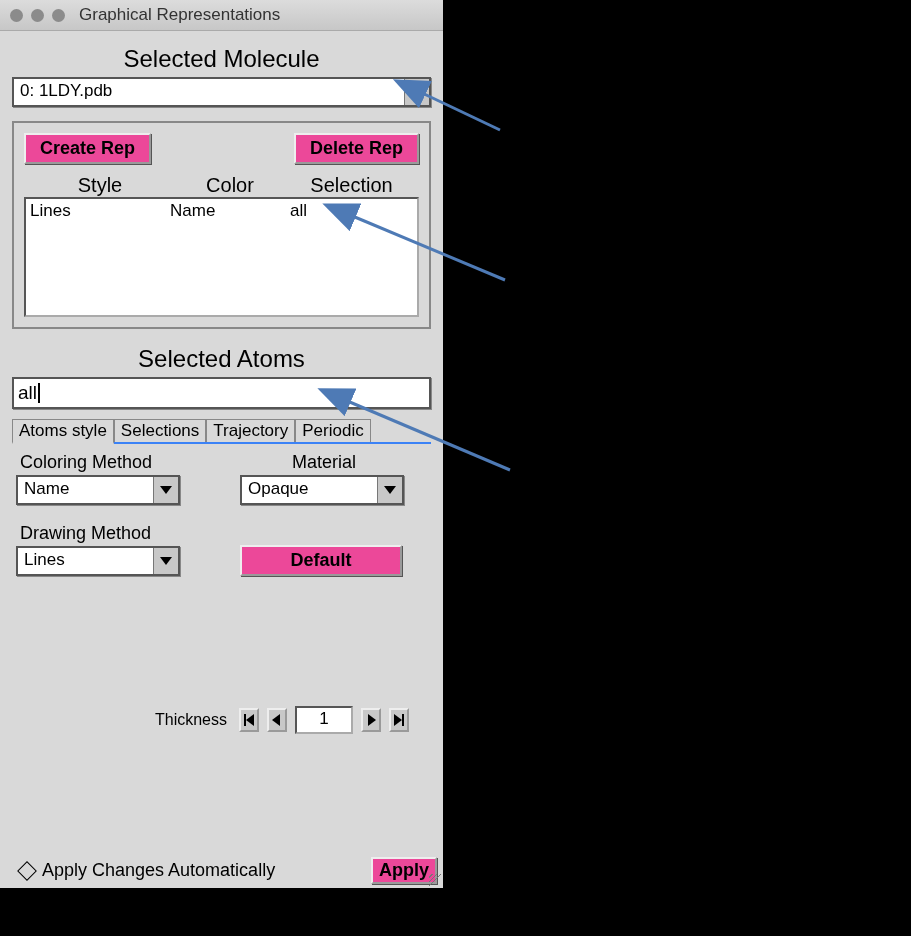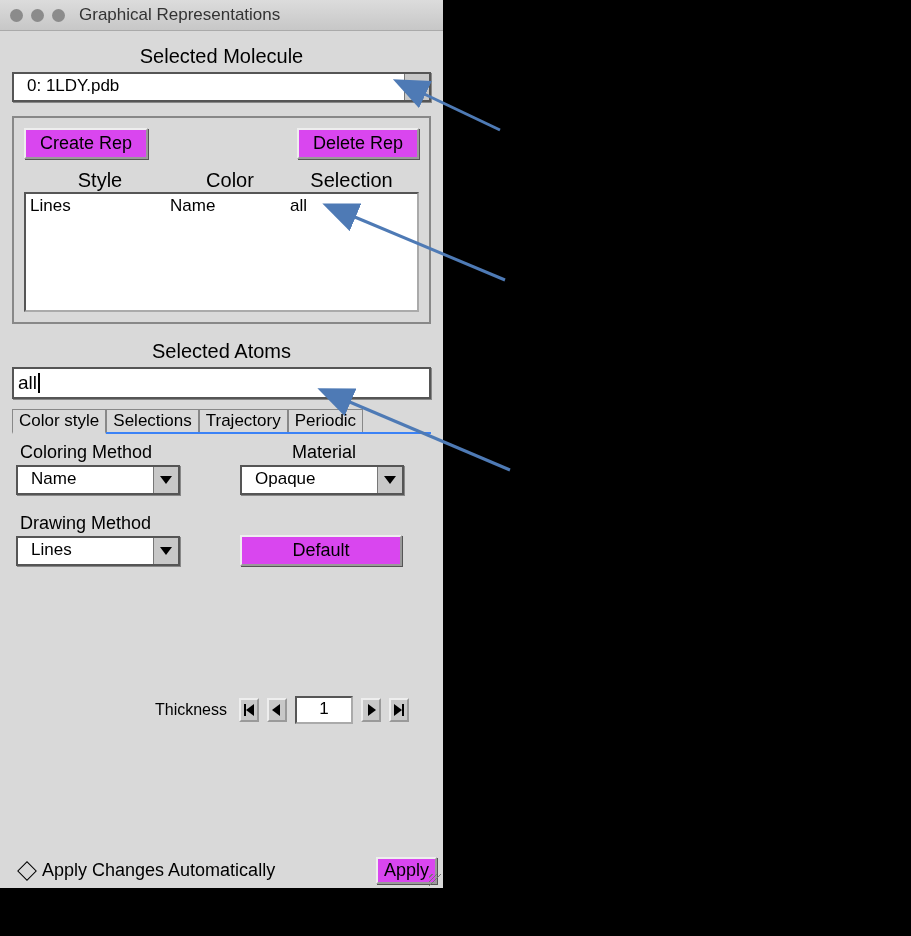--- a/index.html
+++ b/index.html
@@ -27,46 +27,47 @@
   .tb-buttons{display:flex;gap:8px;margin-right:14px;}
   .tb-dot{
     width:13px;height:13px;border-radius:50%;
     background:#8b8b8b;
   }
   .title{font-size:17px;color:#333;}
   .body{
     padding:10px 12px 0 12px;
     box-sizing:border-box;
   }
-  .label-center{text-align:center;font-size:20px;padding:4px 0;}
+  .label-center{text-align:center;font-size:24px;padding:4px 0;}
   .combo{
     display:flex;align-items:stretch;
     border:2px solid #555;
     background:#fff;height:26px;
     box-shadow:1px 1px 0 #888;
   }
-  .combo-text{flex:1;padding:2px 13px;font-size:17px;}
+  .combo-text{flex:1;padding:2px 6px;font-size:17px;}
   .combo-btn{
     width:24px;background:#c8c8c8;
     border-left:1px solid #777;
     display:flex;align-items:center;justify-content:center;
   }
   .combo-btn svg{width:12px;height:8px;}
   .group{
     border:2px solid #888;
     margin-top:14px;
     padding:10px;
   }
   .rowbtns{display:flex;justify-content:space-between;}
   .button{
-    background:#d946ef;
+    background:#ec4899;
     border:2px outset #eee;
     padding:3px 14px;
     font-size:18px;
     box-shadow:1px 1px 0 #555;
+    font-weight:bold;
   }
   .list-head{
     display:flex;margin-top:10px;
     font-size:20px;
     padding:0 6px;
   }
   .col-style{width:140px;text-align:center;}
   .col-color{width:120px;text-align:center;}
   .col-sel{flex:1;text-align:center;}
   .listbox{
@@ -199,21 +200,21 @@
       </div>
     </div>
 
     <div class="label-center" style="margin-top:12px">Selected Atoms</div>
     <div class="textinput">
       <span>all</span>
         <span class="caret"></span>
     </div>
 
     <div class="tabs">
-      <div class="tab active">Color style</div>
+      <div class="tab active">Atoms style</div>
       <div class="tab">Selections</div>
       <div class="tab">Trajectory</div>
       <div class="tab">Periodic</div>
     </div>
 
     <div class="tabpage">
       <div class="two-col">
         <div>
           <div class="inline-label">Coloring Method</div>
           <div class="combo small-combo">

